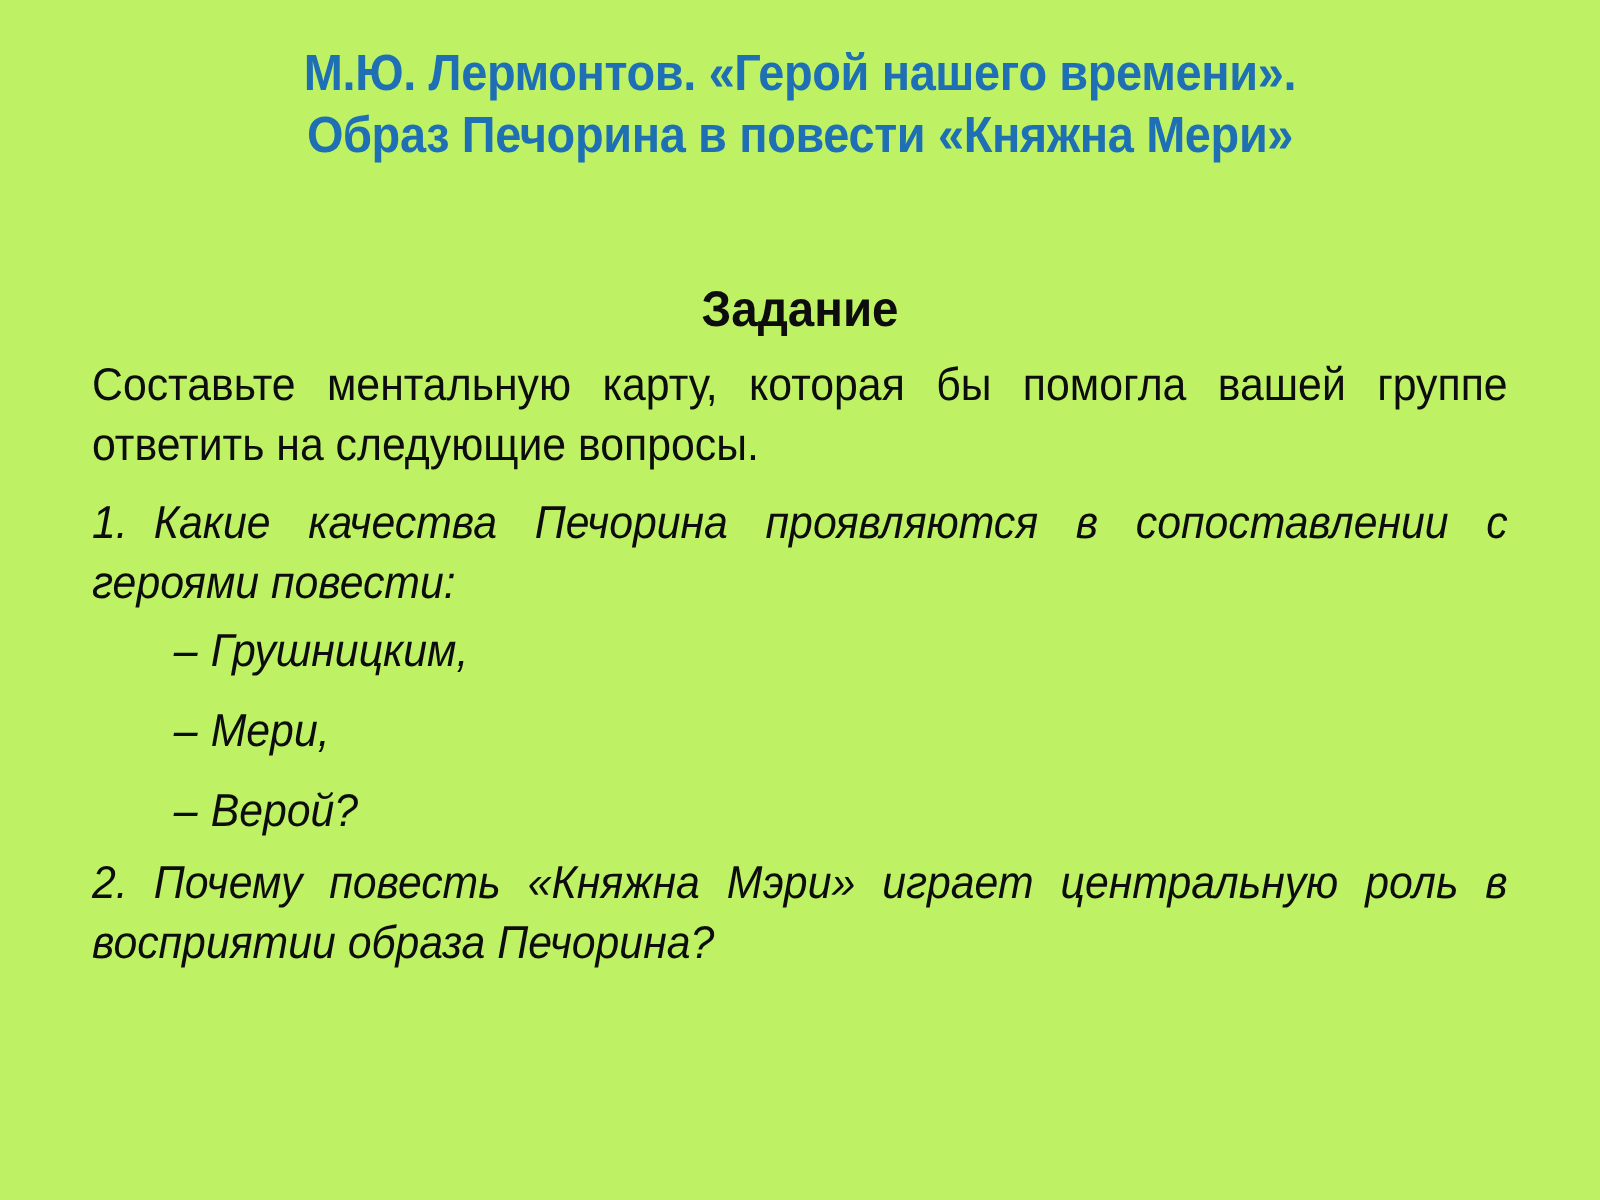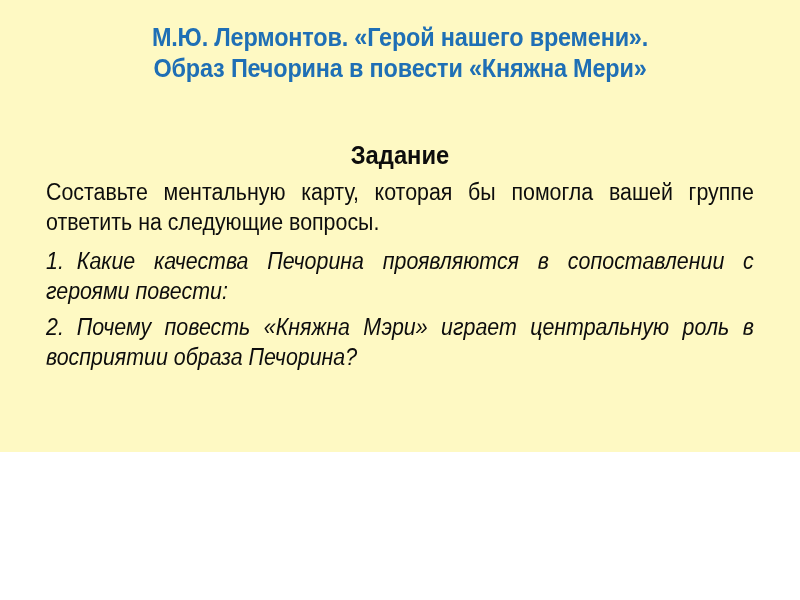--- a/index.html
+++ b/index.html
@@ -10,22 +10,22 @@
     width: 800px;
     height: 600px;
     background: #ffffff;
     font-family: "Liberation Sans", "DejaVu Sans", sans-serif;
     overflow: hidden;
   }
 
   .slide {
     position: relative;
     width: 800px;
-    height: 452px;
-    background: #fef9c3;
+    height: 600px;
+    background: #bef264;
     box-sizing: border-box;
   }
 
   
   .slide-title {
     position: absolute;
     left: 40px;
     top: 22px;
     width: 720px;
     text-align: center;
@@ -134,19 +134,30 @@
   <div class="body-block">
 
     <div class="task-heading">Задание</div>
 
     <p class="intro-par">Составьте ментальную карту, которая бы помогла вашей группе ответить на следующие вопросы.</p>
 
     <p class="q-item">
       <span class="q-num">1.</span><span class="q-gap"></span><span>Какие качества Печорина проявляются в сопоставлении с героями повести:</span>
     </p>
 
+    <ul class="sub-list">
+      <li class="sub-item">
+        <span class="dash">–</span><span>Грушницким,</span>
+      </li>
+      <li class="sub-item">
+        <span class="dash">–</span><span>Мери,</span>
+      </li>
+      <li class="sub-item">
+        <span class="dash">–</span><span>Верой?</span>
+      </li>
+    </ul>
 
     <p class="q-item second">
       <span class="q-num">2.</span><span class="q-gap"></span><span>Почему повесть «Княжна Мэри» играет центральную роль в восприятии образа Печорина?</span>
     </p>
 
   </div>
 </div>
 
 </body></html>

